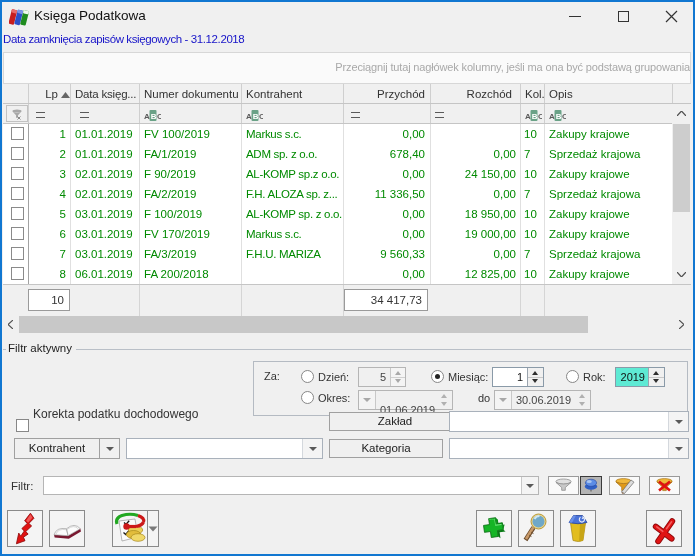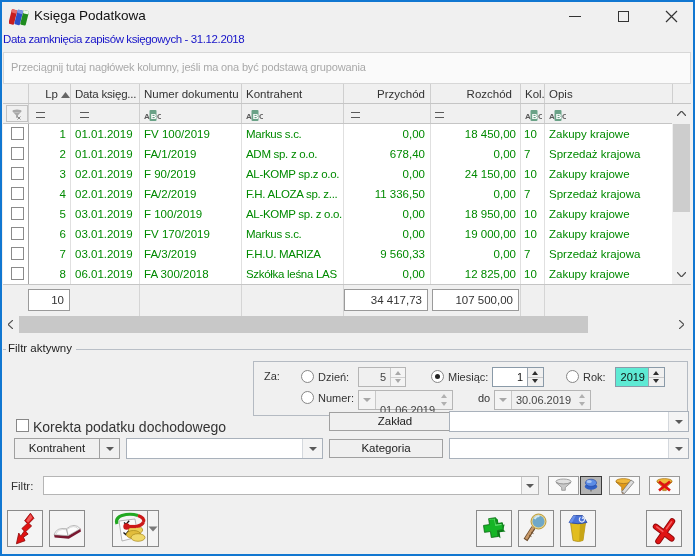--- a/index.html
+++ b/index.html
@@ -1,21 +1,21 @@
 <!DOCTYPE html>
 <html><head>
 <meta charset="utf-8">
 <style>
 * { margin:0; padding:0; box-sizing:border-box; }
 html,body { width:695px; height:556px; overflow:hidden; }
 body { font-family:"Liberation Sans",sans-serif; font-size:11.5px; color:#333; }
 #win { position:absolute; left:0; top:0; width:695px; height:556px; background:#f0f0f0; }
 #winborder { position:absolute; left:0; top:0; width:695px; height:556px; border:2px solid #1177d1; z-index:99; pointer-events:none; }
 .abs { position:absolute; }
-.lbl { white-space:nowrap; }
+.lbl { white-space:nowrap;text-align:right; }
 
 .colline { position:absolute; top:0; bottom:0; width:1px; background:#e0e0e0; }
 .hdrline { position:absolute; top:0; bottom:0; width:1px; background:#cfcfcf; }
 .cell { position:absolute; top:0; height:20px; line-height:20px; white-space:nowrap; overflow:hidden; }
 .green { color:#008a00; }
 .row { position:absolute; left:0; width:669px; height:20px; background:#fff; }
 .cb { position:absolute; left:8px; top:3px; width:13px; height:13px; background:#fff; border:1px solid #8a8a8a; }
 
 .radio { position:absolute; width:13px; height:13px; border:1px solid #878787; border-radius:50%; background:#fff; }
 .radio.sel::after { content:""; position:absolute; left:3px; top:3px; width:5px; height:5px; border-radius:50%; background:#222; }
@@ -137,21 +137,20 @@
   <div class="colline" style="left:238px"></div>
   <div class="colline" style="left:340px"></div>
   <div class="colline" style="left:427px"></div>
   <div class="colline" style="left:517px"></div>
   <div class="colline" style="left:541px"></div>
   <div class="cell green" style="left:27px;width:36px;text-align:right">1</div>
   <div class="cell green" style="left:72px;width:62px">01.01.2019</div>
   <div class="cell green" style="left:141px;width:95px">FV 100/2019</div>
   <div class="cell green" style="left:243px;width:97px;letter-spacing:-0.3px">Markus s.c.</div>
   <div class="cell green" style="left:342px;width:80px;text-align:right">0,00</div>
-  <div class="cell green" style="left:429px;width:84px;text-align:right">18 450,00</div>
   <div class="cell green" style="left:521px;width:20px">10</div>
   <div class="cell green" style="left:546px;width:120px">Zakupy krajowe</div>
 </div>
 <div class="row" style="top:20px">
   <div class="cb"></div>
   <div class="colline" style="left:25px;background:#a2a2a2"></div>
   <div class="colline" style="left:67px"></div>
   <div class="colline" style="left:136px"></div>
   <div class="colline" style="left:238px"></div>
   <div class="colline" style="left:340px"></div>
@@ -267,22 +266,21 @@
   <div class="colline" style="left:25px;background:#a2a2a2"></div>
   <div class="colline" style="left:67px"></div>
   <div class="colline" style="left:136px"></div>
   <div class="colline" style="left:238px"></div>
   <div class="colline" style="left:340px"></div>
   <div class="colline" style="left:427px"></div>
   <div class="colline" style="left:517px"></div>
   <div class="colline" style="left:541px"></div>
   <div class="cell green" style="left:27px;width:36px;text-align:right">8</div>
   <div class="cell green" style="left:72px;width:62px">06.01.2019</div>
-  <div class="cell green" style="left:141px;width:95px">FA 300/2018</div>
-  <div class="cell green" style="left:243px;width:97px;letter-spacing:-0.3px">Szkółka leśna LAS</div>
+  <div class="cell green" style="left:141px;width:95px">FA 200/2018</div>
   <div class="cell green" style="left:342px;width:80px;text-align:right">0,00</div>
   <div class="cell green" style="left:429px;width:84px;text-align:right">12 825,00</div>
   <div class="cell green" style="left:521px;width:20px">10</div>
   <div class="cell green" style="left:546px;width:120px">Zakupy krajowe</div>
 </div>
 </div>
 
 <div class="abs" style="left:672px;top:104px;width:19px;height:180px;background:#f0f0f0">
   <svg class="abs" style="left:5px;top:7px" width="9" height="5">
         <path d="M0 5 L4.5 0 L9 5" fill="none" stroke="#505050" stroke-width="1.2"></path>
@@ -294,21 +292,20 @@
 </div>
 
 <div class="abs" style="left:3px;top:284px;width:688px;height:32px;background:#f0f0f0;border-top:1px solid #c5c5c5">
   <div class="colline" style="left:136px;background:#d5d5d5"></div>
   <div class="colline" style="left:238px;background:#d5d5d5"></div>
   <div class="colline" style="left:340px;background:#d5d5d5"></div>
   <div class="colline" style="left:517px;background:#d5d5d5"></div>
   <div class="colline" style="left:541px;background:#d5d5d5"></div>
   <div class="abs" style="left:25px;top:4px;width:42px;height:22px;background:#fff;border:1px solid #9a9a9a;line-height:20px;text-align:right;padding-right:5px">10</div>
   <div class="abs" style="left:341px;top:4px;width:84px;height:22px;background:#fff;border:1px solid #9a9a9a;line-height:20px;text-align:right;padding-right:5px">34 417,73</div>
-  <div class="abs" style="left:429px;top:4px;width:87px;height:22px;background:#fff;border:1px solid #9a9a9a;line-height:20px;text-align:right;padding-right:5px">107 500,00</div>
 </div>
 
 <div class="abs" style="left:3px;top:316px;width:688px;height:17px;background:#f0f0f0">
   <svg class="abs" style="left:5px;top:4px" width="5" height="9">
         <path d="M5 0 L0 4.5 L5 9" fill="none" stroke="#505050" stroke-width="1.2"></path>
       </svg>
   <div class="abs" style="left:16px;top:0px;width:569px;height:17px;background:#c8c8c8"></div>
   <svg class="abs" style="left:676px;top:4px" width="5" height="9">
         <path d="M0 0 L5 4.5 L0 9" fill="none" stroke="#505050" stroke-width="1.2"></path>
       </svg>
@@ -348,21 +345,21 @@
 
   <div class="abs" style="left:361px;top:5px;width:50px;height:20px;border:1px solid #8a9aa8;background:#5eead4">
     <div class="abs" style="right:19px;top:3px;color:#111">2019</div>
     <div class="abs" style="right:0;top:0;bottom:0;width:16px;border-left:1px solid #9aa4ae;background:#f0f0f0">
       <div class="abs" style="left:0;right:0;top:9px;height:1px;background:#c8c8c8"></div>
       <div class="uarr" style="left:4px;top:3px"></div>
       <div class="darr2" style="left:4px;bottom:3px"></div>
     </div>
   </div>
   <div class="radio" style="left:47px;top:29px"></div>
-  <div class="abs lbl" style="left:64px;top:30px">Numer:</div>
+  <div class="abs lbl" style="left:64px;top:30px">Okres:</div>
 
   <div class="abs" style="left:104px;top:28px;width:95px;height:20px;border:1px solid #b5b5b5;background:#f0f0f0">
     <div class="abs" style="left:0;top:0;bottom:0;width:17px;border-right:1px solid #c8c8c8;background:#f4f4f4">
       <div class="darr" style="left:4px;top:7px;border-top-color:#a8a8a8"></div>
     </div>
     <div class="abs lbl" style="left:21px;top:13px;color:#444">01.06.2019</div>
     <div class="abs" style="right:0;top:0;bottom:0;width:14px;background:#f0f0f0">
       <div class="uarr" style="left:3px;top:3px;border-bottom-color:#b0b0b0"></div>
       <div class="darr2" style="left:3px;bottom:3px;border-top-color:#b0b0b0"></div>
     </div>
@@ -375,21 +372,21 @@
     </div>
     <div class="abs lbl" style="left:21px;top:3px;color:#444">30.06.2019</div>
     <div class="abs" style="right:0;top:0;bottom:0;width:14px;background:#f0f0f0">
       <div class="uarr" style="left:3px;top:3px;border-bottom-color:#b0b0b0"></div>
       <div class="darr2" style="left:3px;bottom:3px;border-top-color:#b0b0b0"></div>
     </div>
   </div>
 </div>
 
 <div class="checkbox" style="left:16px;top:419px"></div>
-<div class="abs lbl" style="left:33px;top:419px;font-size:14px">Korekta podatku dochodowego</div>
+<div class="abs lbl" style="left:33px;top:407px;font-size:12px">Korekta podatku dochodowego</div>
 
 <div class="btn" style="left:14px;top:438px;width:106px;height:21px;line-height:19px">
   <div class="abs" style="left:0;top:0;width:84px;line-height:19px">Kontrahent</div>
   <div class="abs" style="left:84px;top:0;bottom:0;width:21px;border-left:1px solid #a0a0a0">
     <div class="darr" style="left:6px;top:8px"></div>
   </div>
 </div>
 <div class="combo" style="left:126px;top:438px;width:197px;height:21px">
   <div class="arr">
         <div class="darr" style="left:6px;top:8px"></div>

